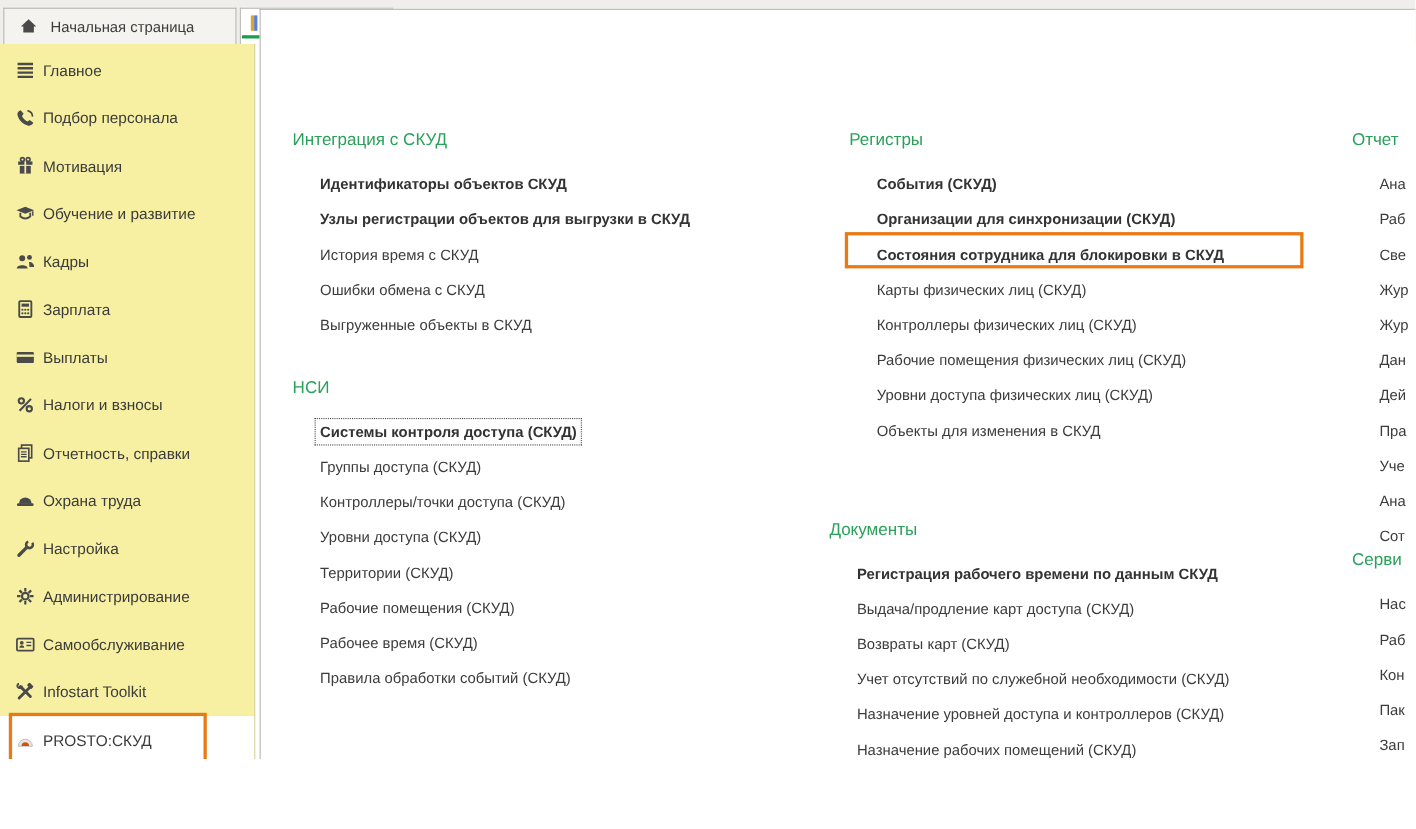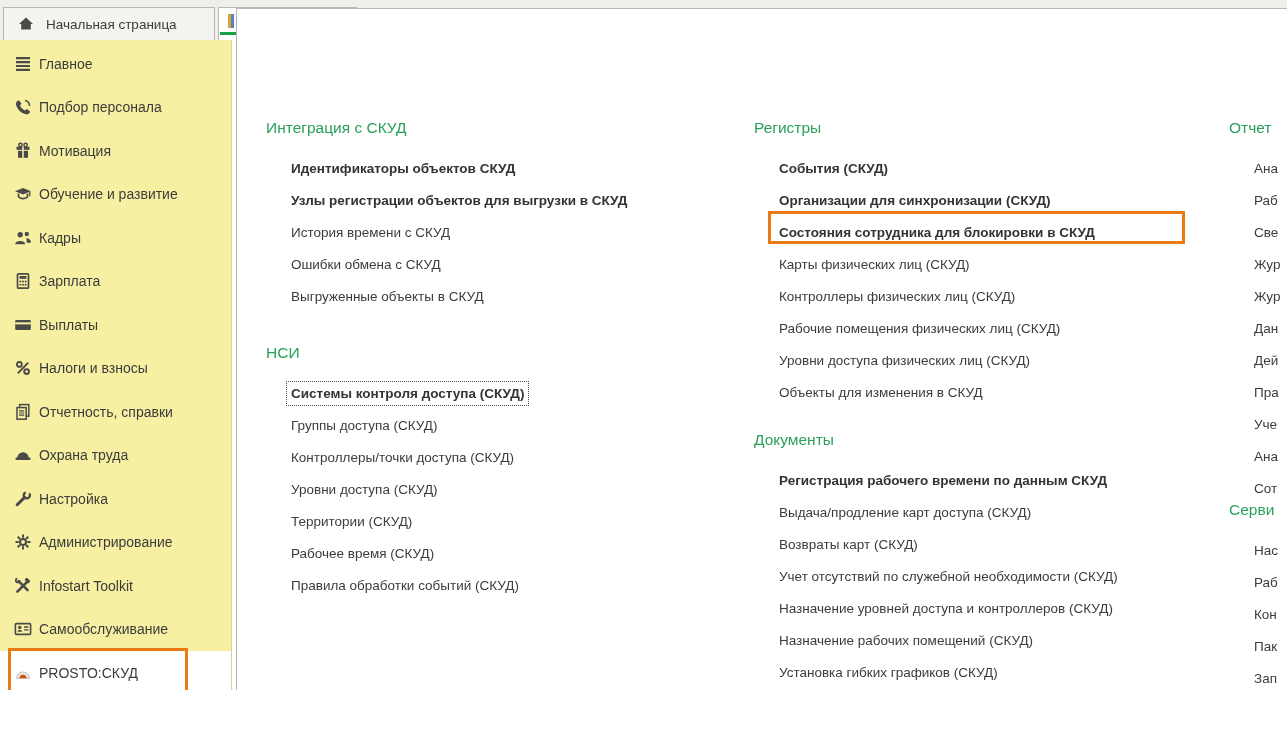--- a/index.html
+++ b/index.html
@@ -184,85 +184,86 @@
           <svg width="18" height="18" viewBox="0 0 18 18">
             <circle cx="9" cy="9" r="3" fill="none" stroke="#4a4a4a" stroke-width="2"></circle>
             <path d="M9 1.5v3.2M9 13.3v3.2M1.5 9h3.2M13.3 9h3.2M3.7 3.7l2.3 2.3M12 12l2.3 2.3M14.3 3.7 12 6M6 12l-2.3 2.3" stroke="#4a4a4a" stroke-width="2"></path>
           </svg>
         </span>
       <span class="sb-label">Администрирование</span>
     </div>
     <div class="sb-item">
       <span class="sb-ico">
           <svg width="18" height="18" viewBox="0 0 18 18">
+            <rect x="1.4" y="3.6" width="15.2" height="10.8" rx="1" fill="none" stroke="#4a4a4a" stroke-width="1.6"></rect>
+            <circle cx="5.8" cy="7.4" r="1.7" fill="#4a4a4a"></circle>
+            <path d="M3.6 11.8 c0-2.8 4.4-2.8 4.4 0 z" fill="#4a4a4a"></path>
+            <path d="M10 7h4.4M10 9.8h4.4" stroke="#4a4a4a" stroke-width="1.3"></path>
+          </svg>
+        </span>
+      <span class="sb-label">Самообслуживание</span>
+    </div>
+    <div class="sb-item">
+      <span class="sb-ico">
+          <svg width="18" height="18" viewBox="0 0 18 18">
             <path d="M3.4 14.6 L13 5" stroke="#4a4a4a" stroke-width="2.6" stroke-linecap="round"></path>
             <rect x="10.8" y="1.8" width="5.4" height="3.4" rx="0.8" transform="rotate(45 13.5 3.5)" fill="#4a4a4a"></rect>
             <path d="M4.6 4.2 L13.6 13.2" stroke="#4a4a4a" stroke-width="2.6" stroke-linecap="round"></path>
             <circle cx="3.8" cy="3.4" r="2" fill="none" stroke="#4a4a4a" stroke-width="1.8" stroke-dasharray="8 4"></circle>
           </svg>
         </span>
       <span class="sb-label">Infostart Toolkit</span>
     </div>
-    <div class="sb-item">
-      <span class="sb-ico">
-          <svg width="18" height="18" viewBox="0 0 18 18">
-            <rect x="1.4" y="3.6" width="15.2" height="10.8" rx="1" fill="none" stroke="#4a4a4a" stroke-width="1.6"></rect>
-            <circle cx="5.8" cy="7.4" r="1.7" fill="#4a4a4a"></circle>
-            <path d="M3.6 11.8 c0-2.8 4.4-2.8 4.4 0 z" fill="#4a4a4a"></path>
-            <path d="M10 7h4.4M10 9.8h4.4" stroke="#4a4a4a" stroke-width="1.3"></path>
-          </svg>
-        </span>
-      <span class="sb-label">Самообслуживание</span>
-    </div>
     <div class="sb-item selected">
       <span class="sb-ico">
           <svg width="18" height="18" viewBox="0 0 18 18">
             <path d="M2.6 14.4 a6.4 6.4 0 0 1 12.8 0 z" fill="#e9e7e3" stroke="#b9b6b2" stroke-width="0.8"></path>
             <path d="M5.6 14.2 a3.4 3.4 0 0 1 6.8 0 z" fill="#d2520e"></path>
           </svg>
         </span>
       <span class="sb-label">PROSTO:СКУД</span>
     </div>
   </div>
 
   <div class="panel">
 
     <div class="sec" style="left:29px;top:109px">
       <div class="sec-h">Интеграция с СКУД</div>
       <div class="row"><span class="lnk b">Идентификаторы объектов СКУД</span></div>
       <div class="row"><span class="lnk b">Узлы регистрации объектов для выгрузки в СКУД</span></div>
-      <div class="row"><span class="lnk">История времени с СКУД</span></div>
+      <div class="row"><span class="lnk">История время с СКУД</span></div>
       <div class="row"><span class="lnk">Ошибки обмена с СКУД</span></div>
       <div class="row"><span class="lnk">Выгруженные объекты в СКУД</span></div>
     </div>
 
     <div class="sec" style="left:29px;top:334px">
       <div class="sec-h">НСИ</div>
       <div class="row"><span class="lnk b focus">Системы контроля доступа (СКУД)</span></div>
       <div class="row"><span class="lnk">Группы доступа (СКУД)</span></div>
       <div class="row"><span class="lnk">Контроллеры/точки доступа (СКУД)</span></div>
       <div class="row"><span class="lnk">Уровни доступа (СКУД)</span></div>
       <div class="row"><span class="lnk">Территории (СКУД)</span></div>
+      <div class="row"><span class="lnk">Рабочие помещения (СКУД)</span></div>
       <div class="row"><span class="lnk">Рабочее время (СКУД)</span></div>
       <div class="row"><span class="lnk">Правила обработки событий (СКУД)</span></div>
     </div>
 
-    <div class="sec" style="left:517px;top:109px">
+    <div class="sec" style="left:535px;top:109px">
       <div class="sec-h">Регистры</div>
       <div class="row"><span class="lnk b">События (СКУД)</span></div>
       <div class="row"><span class="lnk b">Организации для синхронизации (СКУД)</span></div>
       <div class="row"><span class="lnk b">Состояния сотрудника для блокировки в СКУД</span></div>
       <div class="row"><span class="lnk">Карты физических лиц (СКУД)</span></div>
       <div class="row"><span class="lnk">Контроллеры физических лиц (СКУД)</span></div>
       <div class="row"><span class="lnk">Рабочие помещения физических лиц (СКУД)</span></div>
       <div class="row"><span class="lnk">Уровни доступа физических лиц (СКУД)</span></div>
       <div class="row"><span class="lnk">Объекты для изменения в СКУД</span></div>
     </div>
 
-    <div class="sec" style="left:517px;top:421px">
+    <div class="sec" style="left:517px;top:463px">
       <div class="sec-h">Документы</div>
       <div class="row"><span class="lnk b">Регистрация рабочего времени по данным СКУД</span></div>
       <div class="row"><span class="lnk">Выдача/продление карт доступа (СКУД)</span></div>
       <div class="row"><span class="lnk">Возвраты карт (СКУД)</span></div>
       <div class="row"><span class="lnk">Учет отсутствий по служебной необходимости (СКУД)</span></div>
       <div class="row"><span class="lnk">Назначение уровней доступа и контроллеров (СКУД)</span></div>
       <div class="row"><span class="lnk">Назначение рабочих помещений (СКУД)</span></div>
       <div class="row"><span class="lnk">Установка гибких графиков (СКУД)</span></div>
     </div>
 

